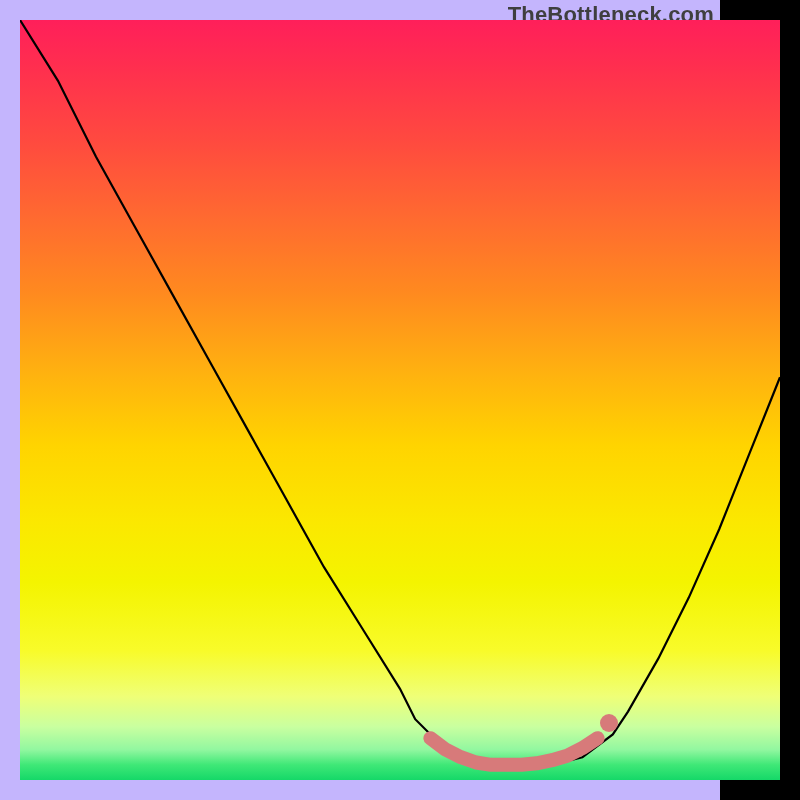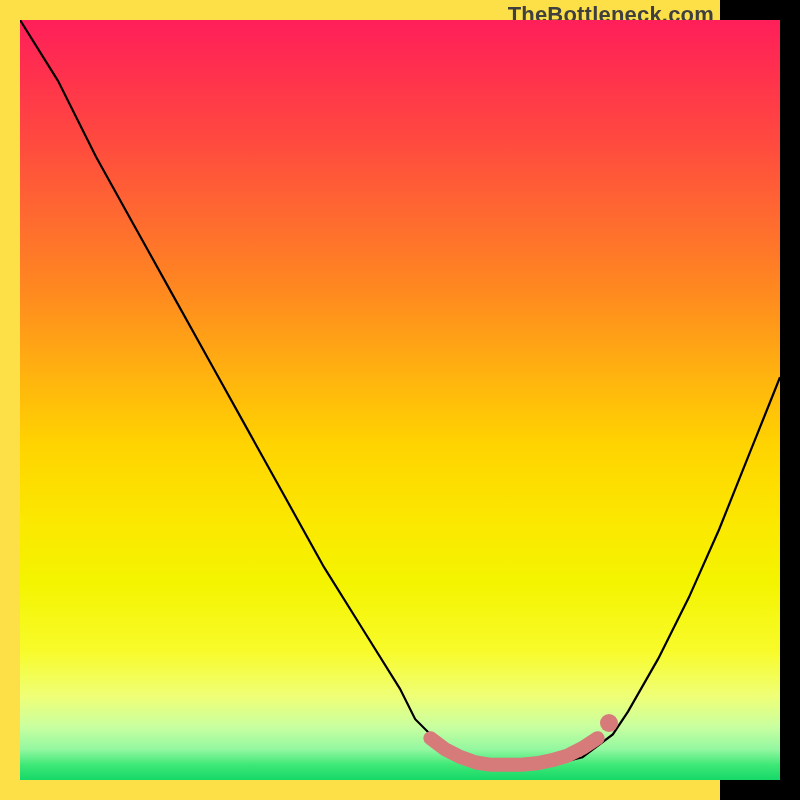--- a/index.html
+++ b/index.html
@@ -8,21 +8,21 @@
     width: 800px;
     height: 800px;
     background: #000;
     overflow: hidden;
     font-family: Arial, Helvetica, sans-serif;
   }
   .frame {
     position: relative;
     width: 720px;
     height: 800px;
-    background: #fde047;
+    background: #c4b5fd;
   }
   .plot {
     position: absolute;
     left: 20px;
     top: 20px;
     width: 760px;
     height: 760px;
     background: linear-gradient(
       to bottom,
       #ff1f5a 0%,

